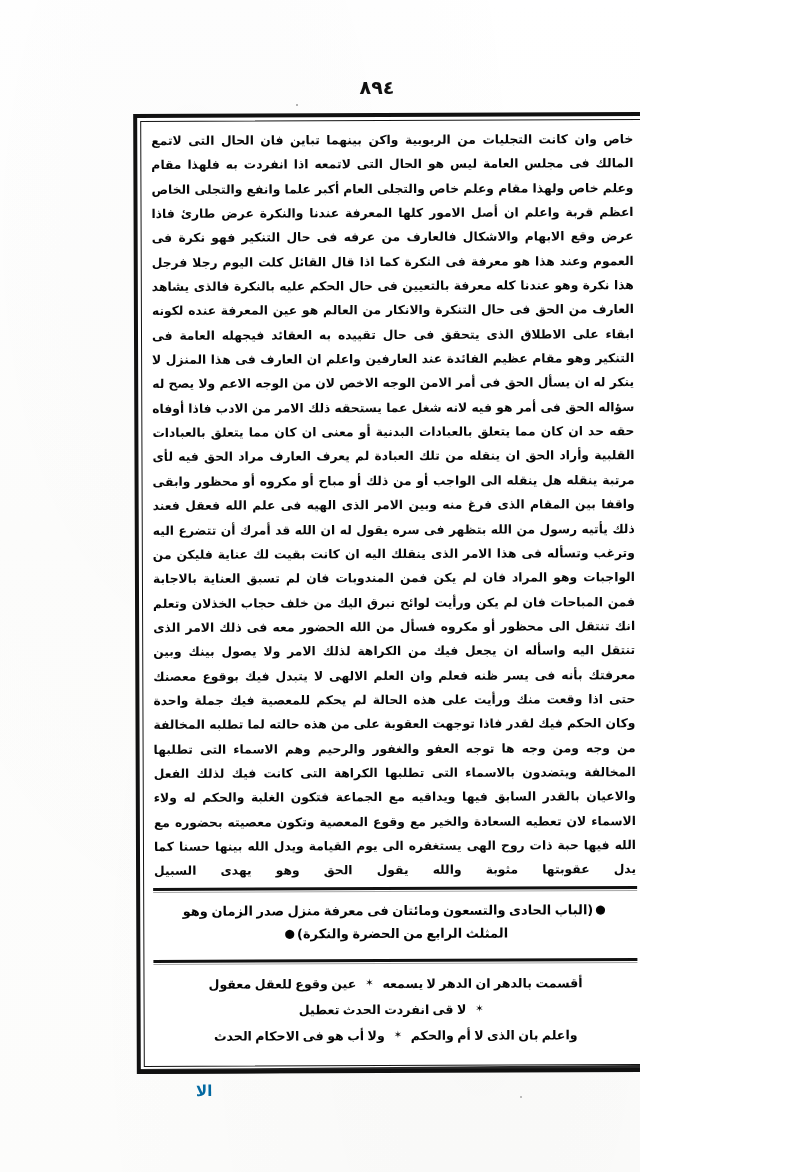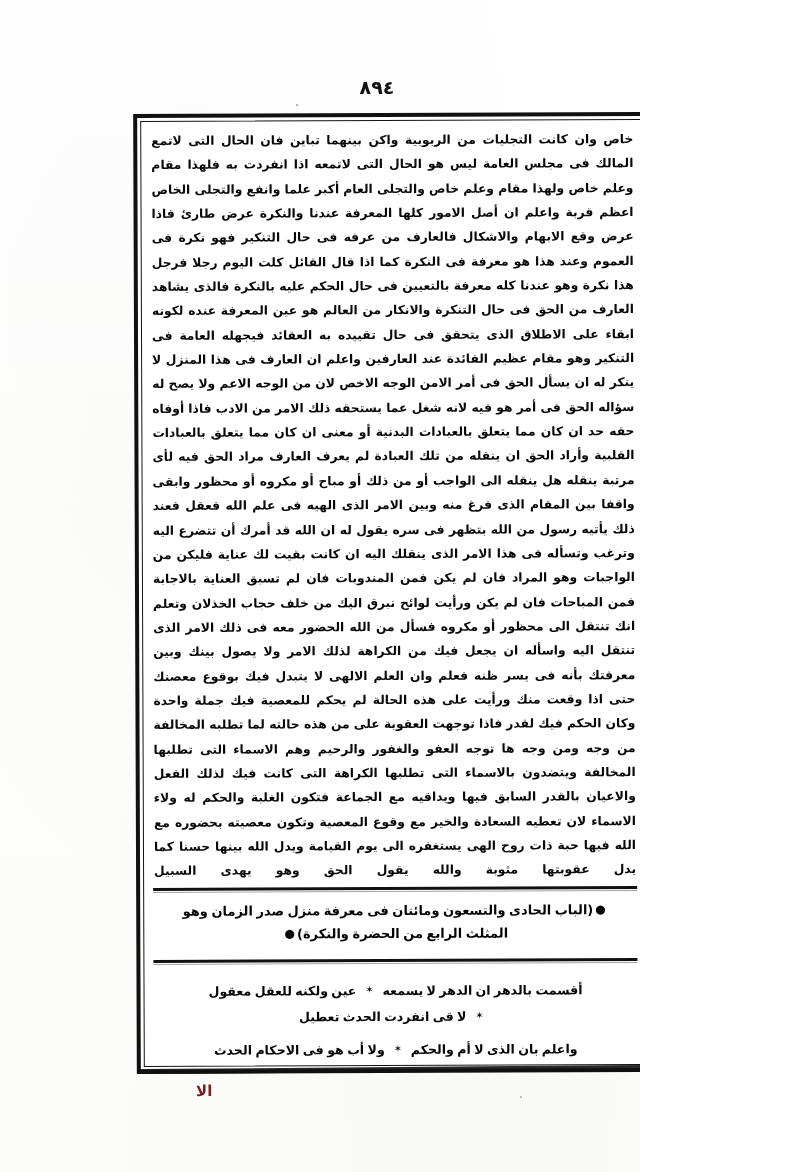--- a/index.html
+++ b/index.html
@@ -175,40 +175,40 @@
     font-size: 12.6px;
     font-weight: 700;
     color: #060606;
     line-height: 25px;
     letter-spacing: -0.25px;
     word-spacing: -1px;
   }
   .hemistich {
     white-space: nowrap;
   }
-  .hemistich.right { text-align: center; margin-top: 7px; }
+  .hemistich.right { text-align: center; }
   .hemistich.left  { text-align: right; }
   .verse-sep {
     display: inline-block;
     width: 26px;
     text-align: center;
     font-size: 10px;
     color: #0a0a0a;
     transform: translateY(-2px);
   }
 
   
   .catchword {
     position: absolute;
     top: 1082px;
     left: 196px;
     font-family: "DejaVu Sans", sans-serif;
     font-size: 15px;
     font-weight: 700;
-    color: #7f1d1d;
+    color: #0369a1;
     direction: rtl;
     transform: rotate(-0.3deg);
   }
 
   
   .frame-outer::after {
     content: "";
     position: absolute;
     left: -2px;
     right: -2px;
@@ -254,21 +254,21 @@
         </div>
       </div>
 
       <div class="rule"></div>
 
       <div class="verse-band">
 
         <div class="verse-row">
           <span class="hemistich right">أقسمت بالدهر ان الدهر لا يسمعه</span>
           <span class="verse-sep">✶</span>
-          <span class="hemistich left">عين ولكنه للعقل معقول</span>
+          <span class="hemistich left">عين وقوع للعقل معقول</span>
         </div>
 
         <div class="verse-row">
           <span class="verse-sep">✶</span>
           <span class="hemistich left">لا قى انفردت الحدث تعطيل</span>
         </div>
 
         <div class="verse-row">
           <span class="hemistich right">واعلم بان الذى لا أم والحكم</span>
           <span class="verse-sep">✶</span>

